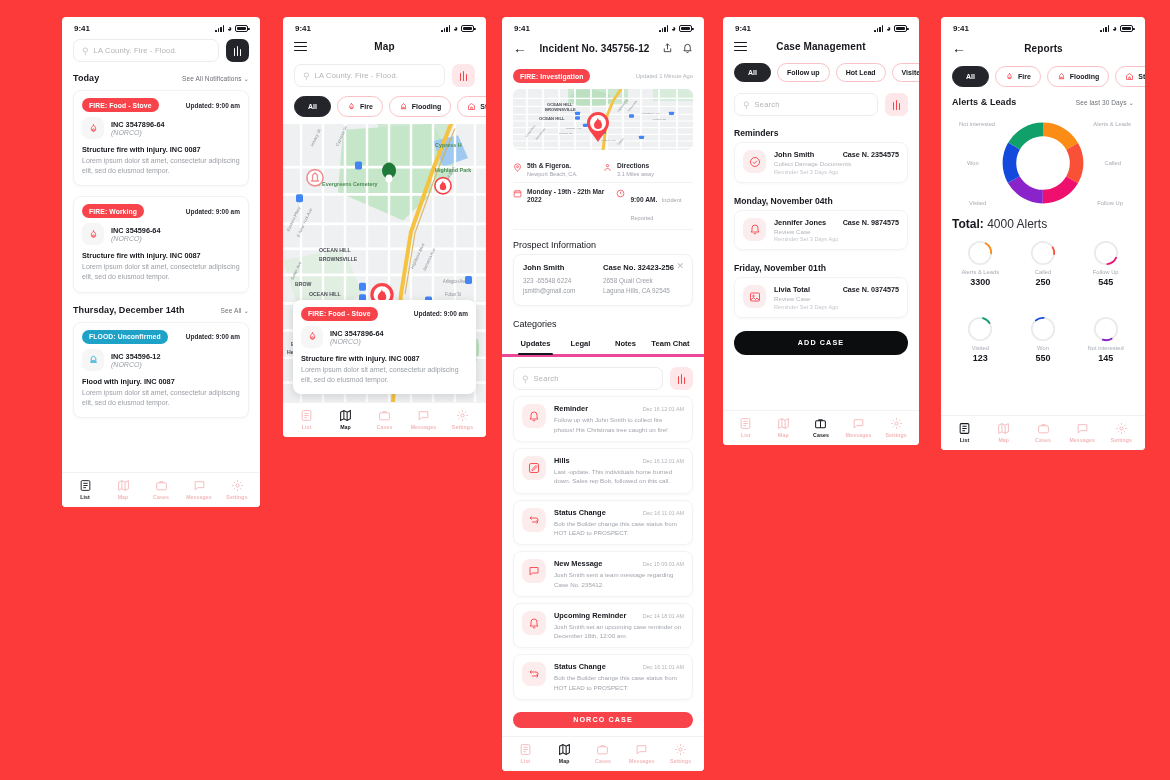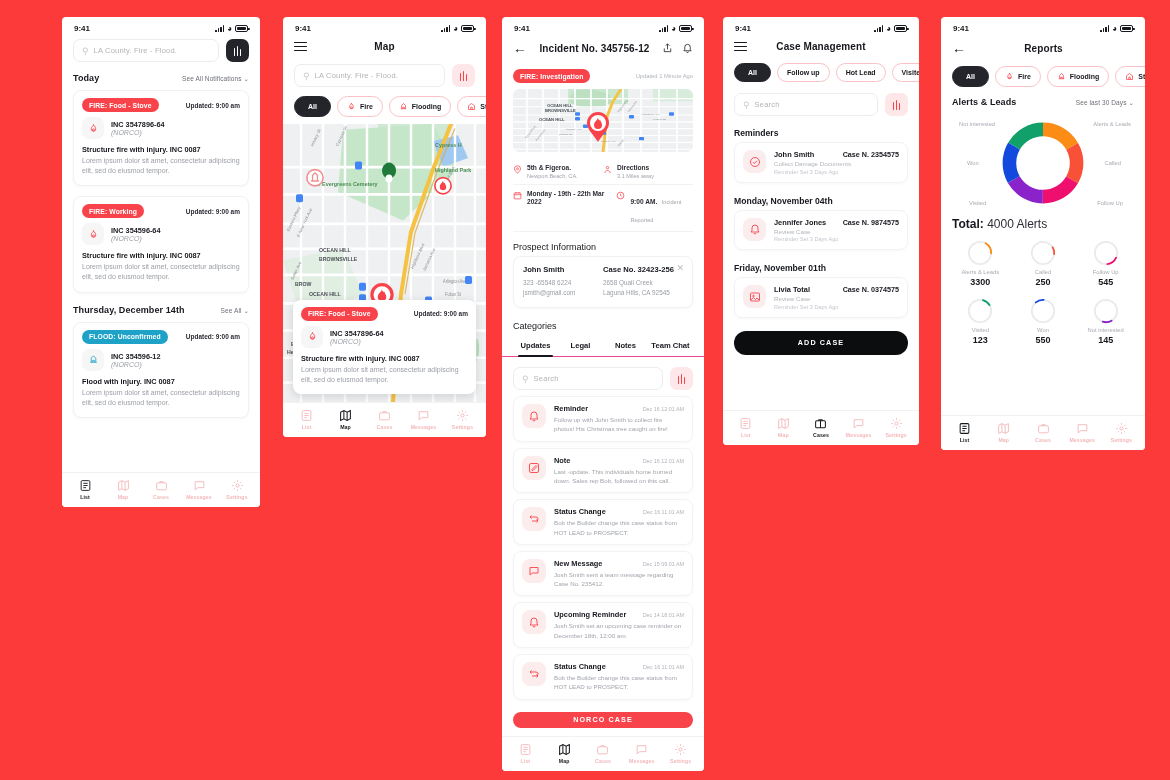--- a/index.html
+++ b/index.html
@@ -124,21 +124,21 @@
 
   .prospect-h { font-size:9px; font-weight:normal; color:#16181d; padding: 7px 11px 4px;}
   .prospect-card { margin: 0 11px 6px; border:1px solid #f1f1f1; border-radius:8px; padding:8px 9px 9px; position:relative;
     box-shadow:0 1px 3px rgba(0,0,0,.04);}
   .pc-row { display:flex; }
   .pc-col { flex:1; }
   .pc-name { font-size:7.6px; font-weight:bold; color:#16181d; margin-bottom:4px;}
   .pc-line { font-size:6.4px; color:#9a9ea5; line-height:1.6;}
   .pc-close { position:absolute; right:8px; top:7px; font-size:9px; color:#b9bdc3; cursor:pointer; line-height:1;}
 
-  .tabsrow { display:flex; gap:0; padding: 2px 11px 0; border-bottom:1px solid #ec4899; margin: 0 0 6px;}
+  .tabsrow { display:flex; gap:0; padding: 2px 11px 0; border-bottom:3px solid #ec4899; margin: 0 0 6px;}
   .ttab { flex:1; text-align:center; font-size:7.6px; font-weight:bold; color:#16181d; padding: 4px 0 6px; cursor:pointer; position:relative;}
   .ttab.on:after { content:''; position:absolute; left:12%; right:12%; bottom:-1px; height:2px; background:#16181d; border-radius:2px;}
 
   .feeditem { margin: 0 11px 6px; border:1px solid #f3f3f3; border-radius:8px; padding: 7px 8px; display:flex; gap:8px; align-items:flex-start;
     box-shadow:0 1px 3px rgba(0,0,0,.035);}
   .feeditem .iconsq { width:24px; height:24px; border-radius:8px; background:#FCECEC;}
   .fi-body { flex:1; min-width:0; }
   .fi-head { display:flex; justify-content:space-between; align-items:baseline; gap:4px;}
   .fi-title { font-size:7.4px; font-weight:bold; color:#16181d;}
   .fi-date { font-size:5.4px; color:#b0b4ba; white-space:nowrap;}
@@ -160,21 +160,21 @@
   .rem-case { font-size:7.2px; font-weight:bold; color:#16181d;}
   .rem-sub { font-size:6.2px; color:#b1b5bb; line-height:1.55; }
   .rem-sub2 { font-size:5.6px; color:#c3c7cd; }
 
   
   .rep-sect { display:flex; justify-content:space-between; align-items:baseline; padding: 3px 11px 2px;}
   .donutwrap { display:flex; justify-content:center; position:relative; margin: 6px 0 0; height:96px;}
   .donutlabel { position:absolute; font-size:5.8px; color:#a7abb2; white-space:nowrap;}
   .total { font-size:12px; font-weight:bold; color:#16181d; padding: 6px 11px 4px;}
   .total span.num { color:#2b2d33; font-weight:normal;}
-  .statgrid { display:grid; grid-template-columns:repeat(3,1fr); row-gap:10px; padding: 4px 8px 8px;}
+  .statgrid { display:grid; grid-template-columns:repeat(3,1fr); row-gap:28px; padding: 4px 8px 8px;}
   .stat { display:flex; flex-direction:column; align-items:center; gap:2px;}
   .stat svg { width:28px; height:28px;}
   .stat .sl { font-size:5.8px; color:#a7abb2;}
   .stat .sv { font-size:9px; font-weight:bold; color:#16181d;}
 </style>
 </head>
 <body>
 
 <div class="phone" id="phone1">
   <div class="statusbar">
@@ -710,21 +710,21 @@
   </div>
   <div class="feeditem">
     <span class="iconsq">
         <svg viewBox="0 0 24 24" fill="none" stroke="#F9434B" stroke-width="1.8" style="width:12px;height:12px">
           <rect x="3" y="3" width="18" height="18" rx="3"></rect>
           <path d="M8 15l8-8 2 2-8 8H8z"></path>
         </svg>
       </span>
     <div class="fi-body">
       <div class="fi-head">
-        <span class="fi-title">Note</span>
+        <span class="fi-title">Hills</span>
         <span class="fi-date">Dec 16 12:01 AM</span>
       </div>
       <div class="fi-desc">Last -update. This individuals home burned down. Sales rep Bob, followed on this call.</div>
     </div>
   </div>
   <div class="feeditem">
     <span class="iconsq">
         <svg viewBox="0 0 24 24" fill="none" stroke="#F9434B" stroke-width="1.8" style="width:12px;height:12px">
           <path d="M4 8h12a4 4 0 0 1 0 8H8"></path>
           <path d="M7 5l-3 3 3 3M17 13l3 3-3 3"></path>

